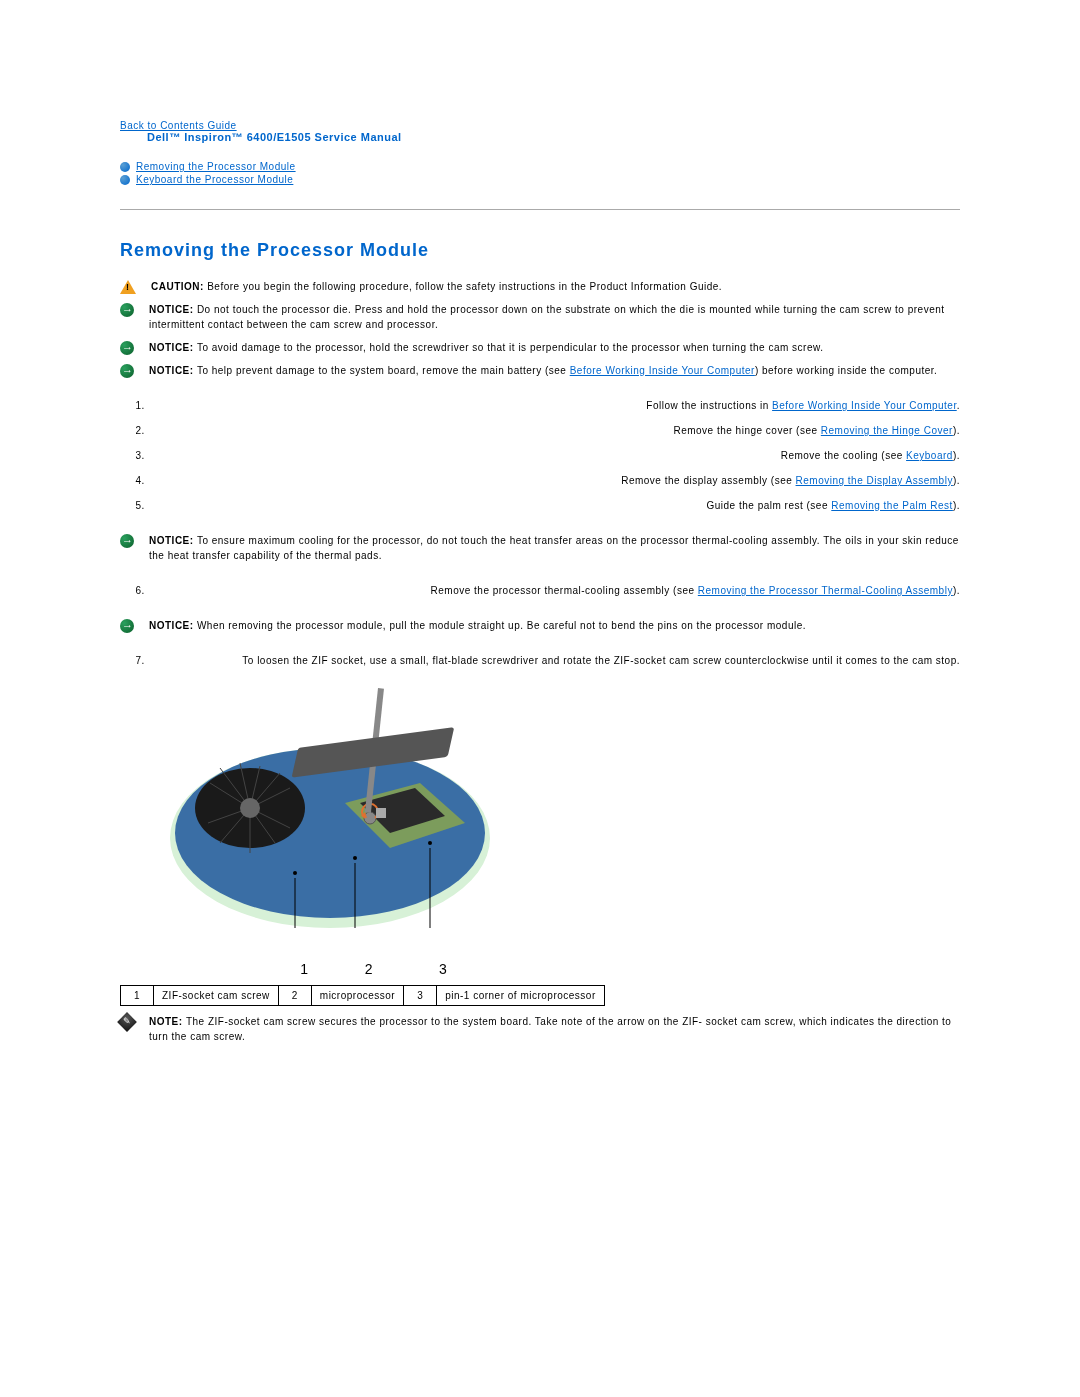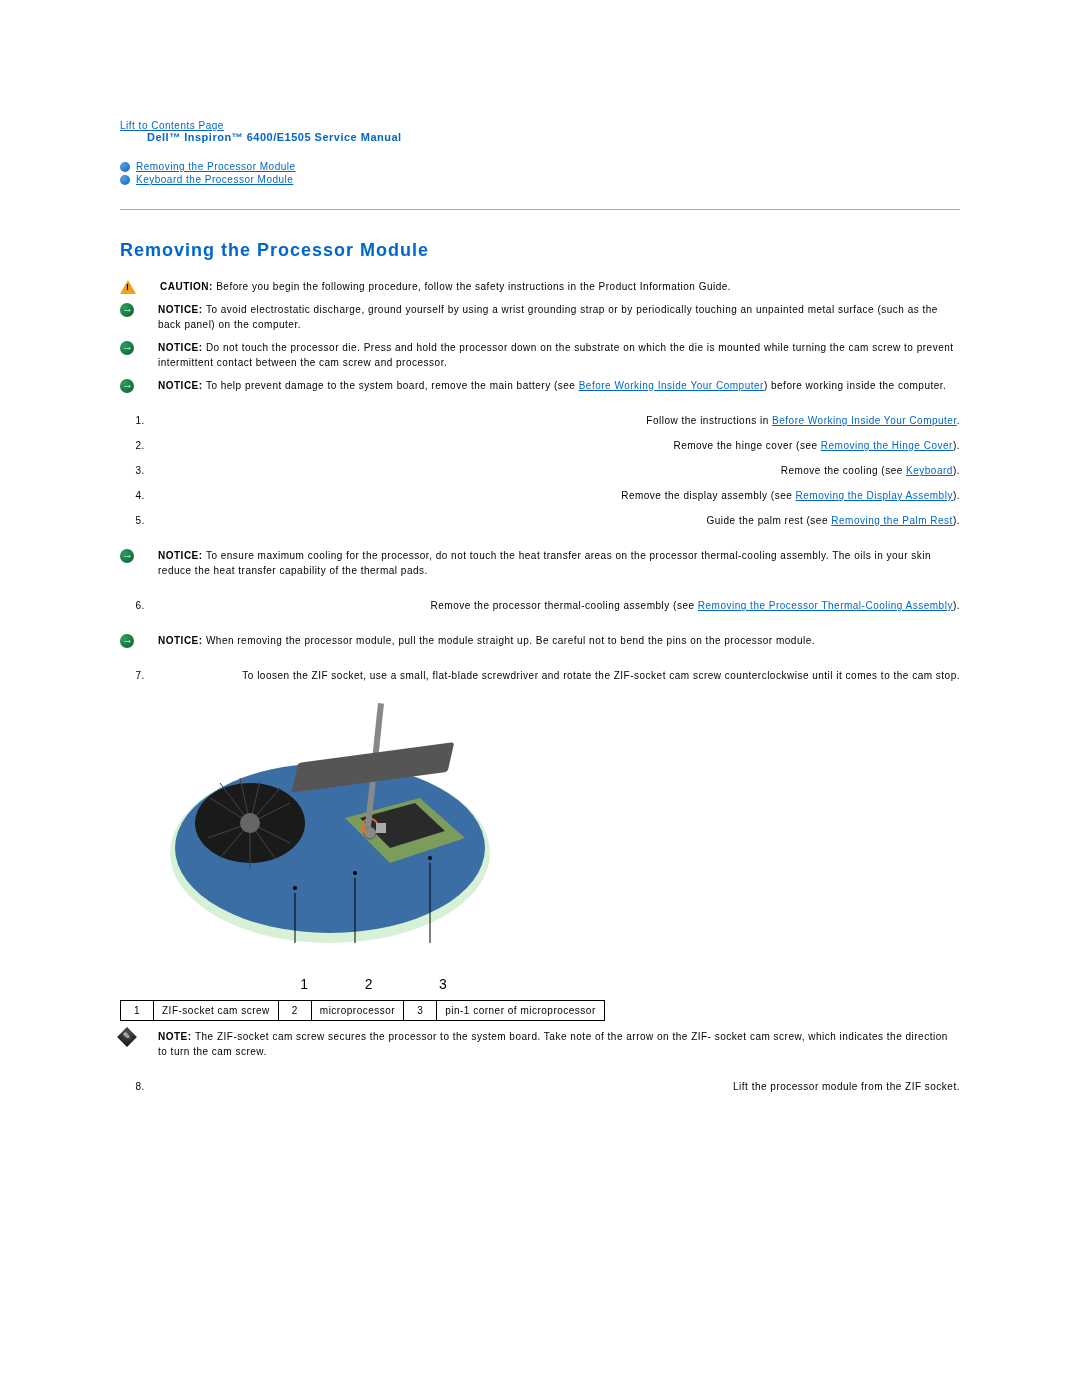--- a/index.html
+++ b/index.html
@@ -112,21 +112,21 @@
     position: absolute;
     left: 2px;
     top: 1px;
     font-size: 9px;
     color: #fff;
     transform: rotate(-45deg);
   }
   .alert-row {
     display: flex;
     align-items: flex-start;
-    gap: 24px;
+    gap: 15px;
     margin: 8px 0;
   }
   .alert-text {
     flex: 1;
     line-height: 1.5;
   }
   .alert-label {
     font-weight: bold;
   }
   a.inline-link {
@@ -179,21 +179,21 @@
   table.legend td.num {
     text-align: center;
     width: 16px;
   }
 </style>
 </head>
 <body>
 
 <div class="page">
 
-  <a class="back-link">Lift to Contents Page</a>
+  <a class="back-link">Back to Contents Guide</a>
 
   <div class="subtitle">Dell™ Inspiron™ 6400/E1505 Service Manual</div>
 
   <div class="toc">
     <div class="toc-item">
       <span class="bullet"></span>
       <a class="inline-link">Removing the Processor Module</a>
     </div>
     <div class="toc-item">
       <span class="bullet"></span>
@@ -205,34 +205,34 @@
 
   <h2>Removing the Processor Module</h2>
 
   <div class="alert-row">
     <span class="caution-icon"></span>
     <div class="alert-text">
       <span class="alert-label">CAUTION: </span><span>Before you begin the following procedure, follow the safety instructions in the Product Information Guide.</span>
     </div>
   </div>
 
-  <div class="alert-row">
-    <span class="notice-icon"></span>
-    <div class="alert-text">
-      <span class="alert-label">NOTICE: </span><span>To avoid electrostatic discharge, ground yourself by using a wrist grounding strap or by periodically touching an unpainted metal surface (such as the back panel) on the computer.</span>
-    </div>
-  </div>
 
   <div class="alert-row">
     <span class="notice-icon"></span>
     <div class="alert-text">
       <span class="alert-label">NOTICE: </span><span>Do not touch the processor die. Press and hold the processor down on the substrate on which the die is mounted while turning the cam screw to prevent intermittent contact between the cam screw and processor.</span>
     </div>
   </div>
 
+  <div class="alert-row">
+    <span class="notice-icon"></span>
+    <div class="alert-text">
+      <span class="alert-label">NOTICE: </span><span>To avoid damage to the processor, hold the screwdriver so that it is perpendicular to the processor when turning the cam screw.</span>
+    </div>
+  </div>
 
   <div class="alert-row">
     <span class="notice-icon"></span>
     <div class="alert-text">
       <span class="alert-label">NOTICE: </span><span>To help prevent damage to the system board, remove the main battery (see </span><a class="inline-link">Before Working Inside Your Computer</a><span>) before working inside the computer.</span>
     </div>
   </div>
 
   <ol class="steps" start="1">
     <li class="step-gap">
@@ -334,19 +334,14 @@
   </tbody>
     </table>
 
   <div class="alert-row">
     <span class="note-icon"></span>
     <div class="alert-text">
       <span class="alert-label">NOTE: </span><span>The ZIF-socket cam screw secures the processor to the system board. Take note of the arrow on the ZIF- socket cam screw, which indicates the direction to turn the cam screw.</span>
     </div>
   </div>
 
-  <ol class="steps" start="8">
-    <li class="step-gap">
-      <span>Lift the processor module from the ZIF socket.</span>
-    </li>
-  </ol>
 
 </div>
 
 </body></html>

